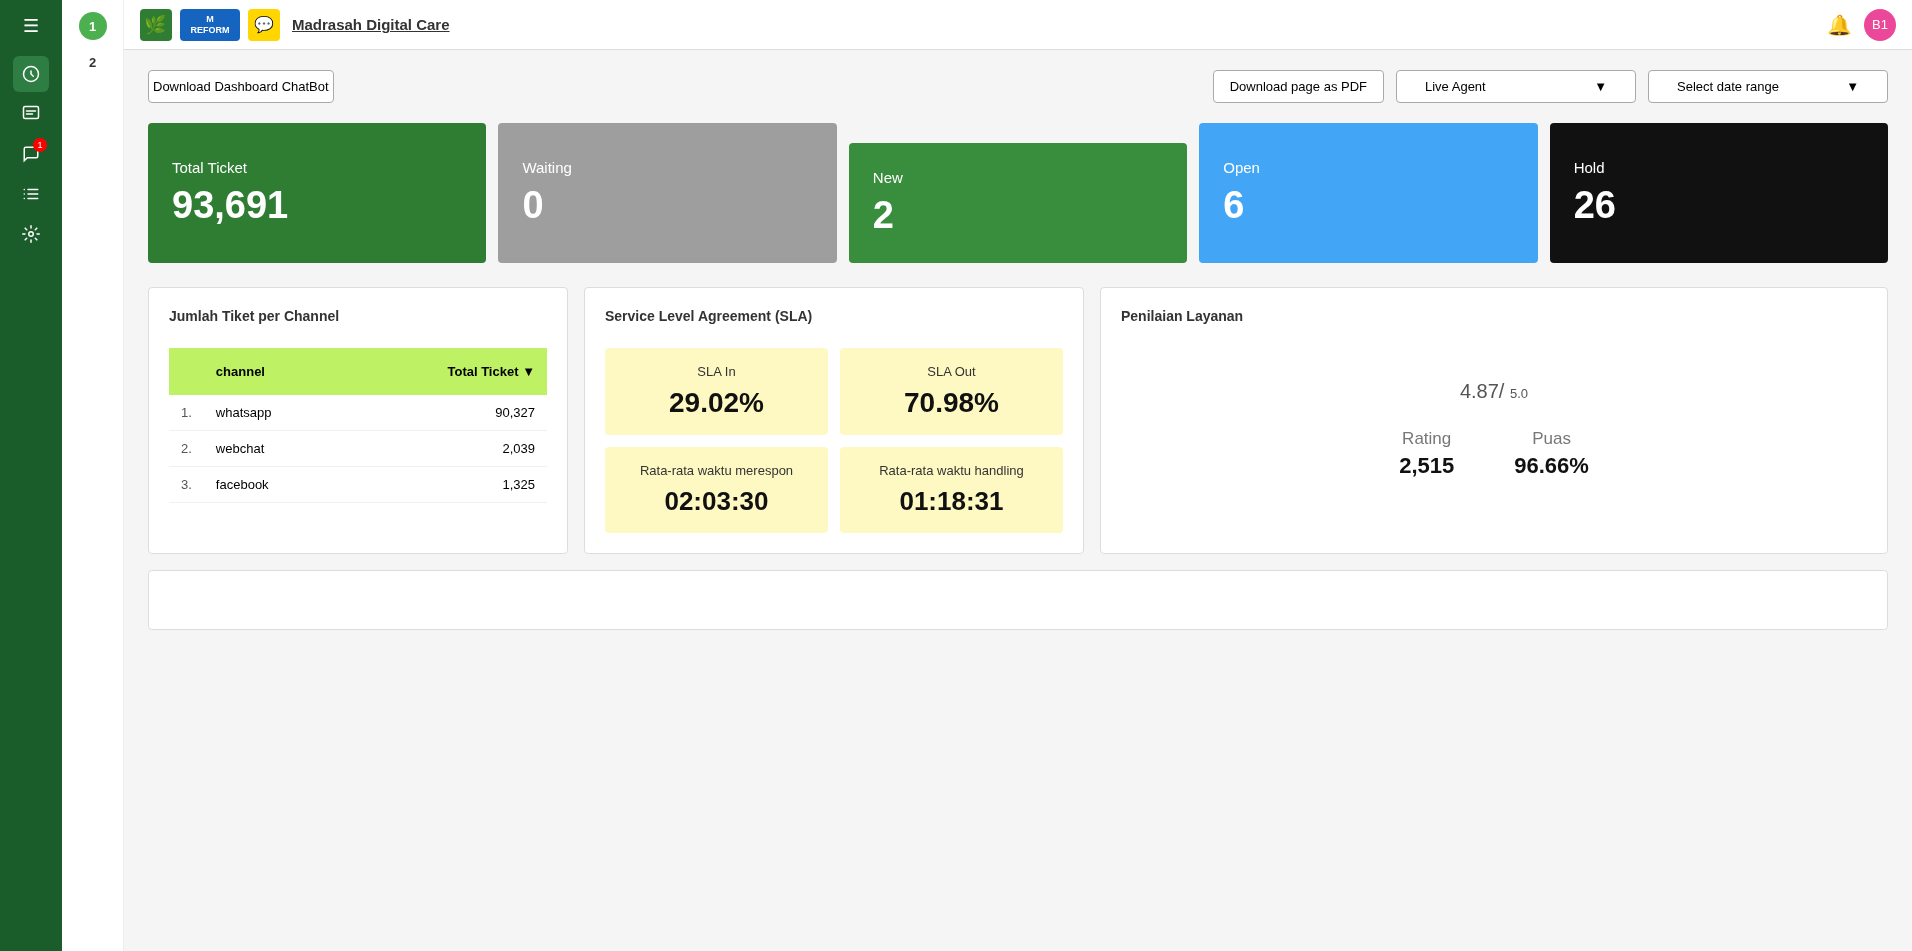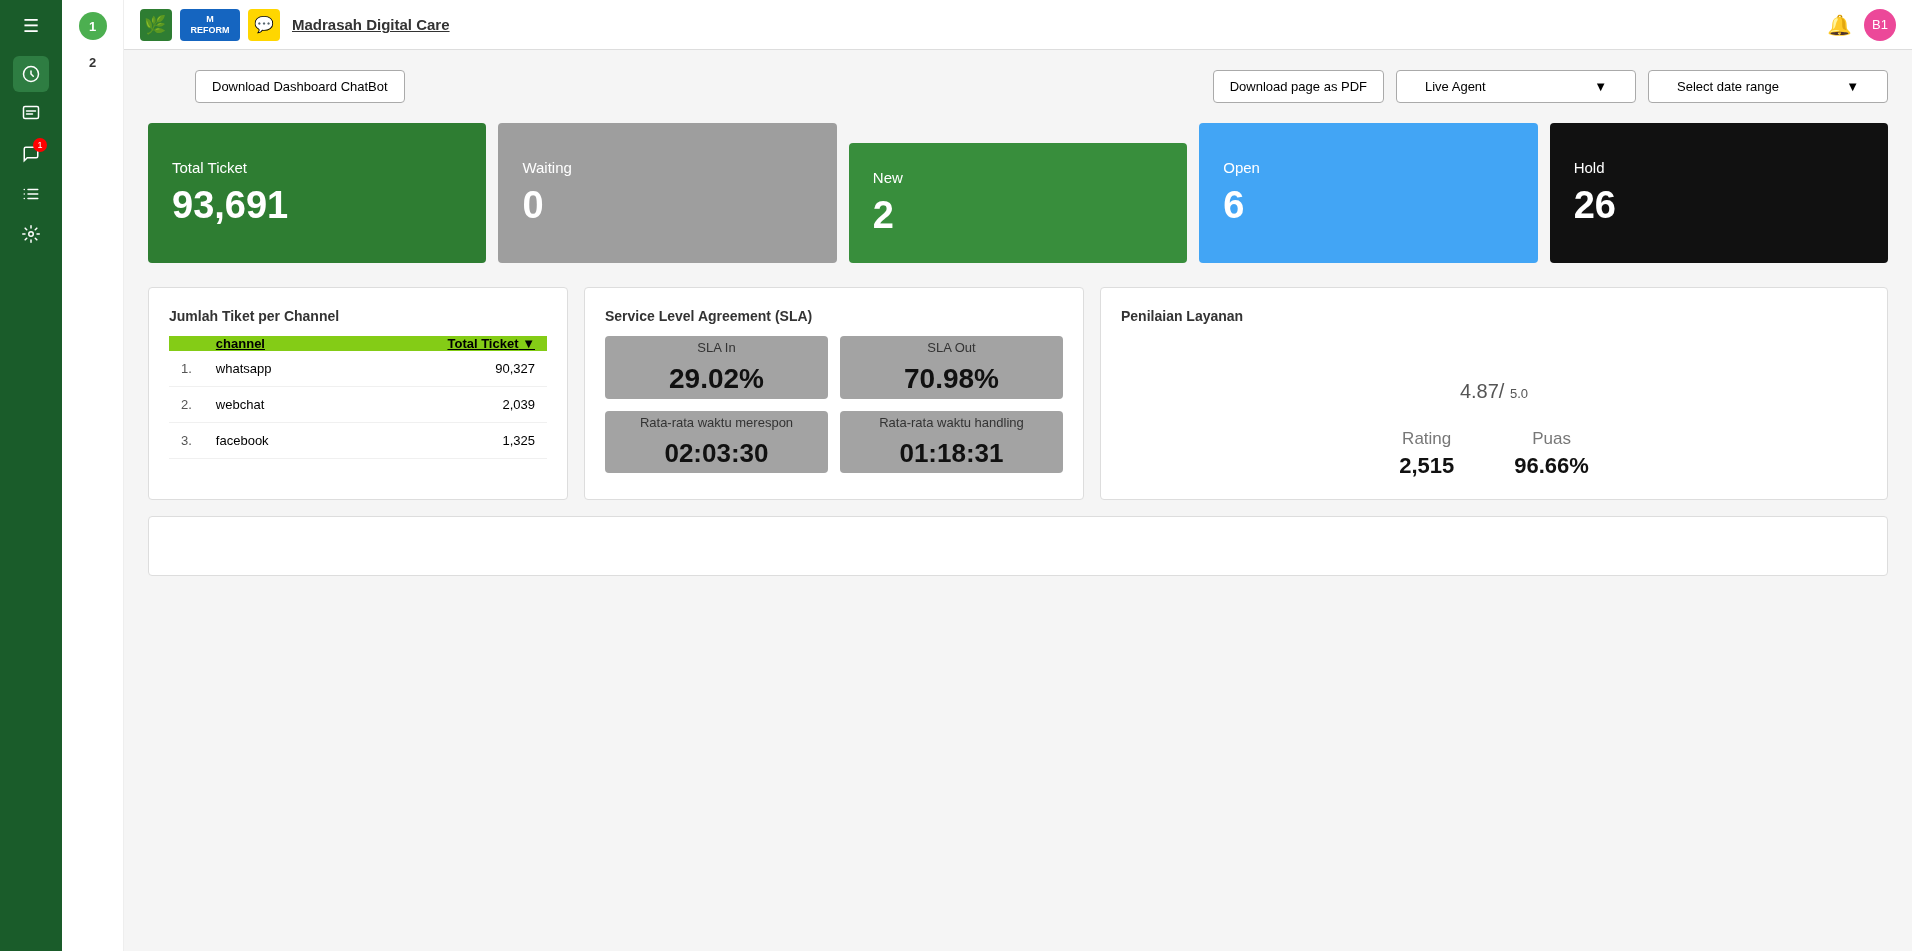--- a/index.html
+++ b/index.html
@@ -95,25 +95,24 @@
     
     .controls-row {
       display: flex;
       align-items: center;
       gap: 12px;
       margin-bottom: 20px;
     }
     .btn-download-chatbot {
       background: white;
       border: 1px solid #aaa;
-      padding: 8px 16px;
+      padding: 8px 4px;
       font-size: 13px;
       cursor: pointer;
       border-radius: 4px;
-      margin-left: 47px;
     }
     .btn-download-pdf {
       background: white;
       border: 1px solid #aaa;
       padding: 8px 16px;
       font-size: 13px;
       cursor: pointer;
       border-radius: 4px;
       margin-left: auto;
     }
@@ -169,54 +168,53 @@
       padding: 20px;
     }
     .panel.channel { flex: 0 0 420px; }
     .panel.sla { flex: 0 0 500px; }
     .panel.rating { flex: 1; }
 
     .panel-title {
       font-size: 14px;
       font-weight: 600;
       color: #333;
-      margin-bottom: 12px;
+      margin-bottom: 24px;
     }
 
     
     .channel-table {
       width: 100%;
       border-collapse: collapse;
       font-size: 13px;
     }
     .channel-table th {
-      background: #84cc16;
-      padding: 0 12px;
+      background: #bef264;
+      padding: 16px 12px;
       text-align: left;
       font-weight: 600;
-      text-decoration: underline;
     }
     .channel-table th.right { text-align: right; }
     .channel-table td {
       padding: 10px 12px;
       border-bottom: 1px solid #f0f0f0;
     }
     .channel-table td.right { text-align: right; }
     .channel-table td.num { color: #555; width: 30px; }
 
     
     .sla-grid {
       display: grid;
       grid-template-columns: 1fr 1fr;
       gap: 12px;
     }
     .sla-box {
-      background: #a3a3a3;
-      border-radius: 4px;
-      padding: 4px;
+      background: #fef9c3;
+      border-radius: 4px;
+      padding: 16px;
       text-align: center;
     }
     .sla-box-label {
       font-size: 13px;
       color: #333;
       margin-bottom: 8px;
     }
     .sla-box-value {
       font-size: 28px;
       font-weight: 700;

